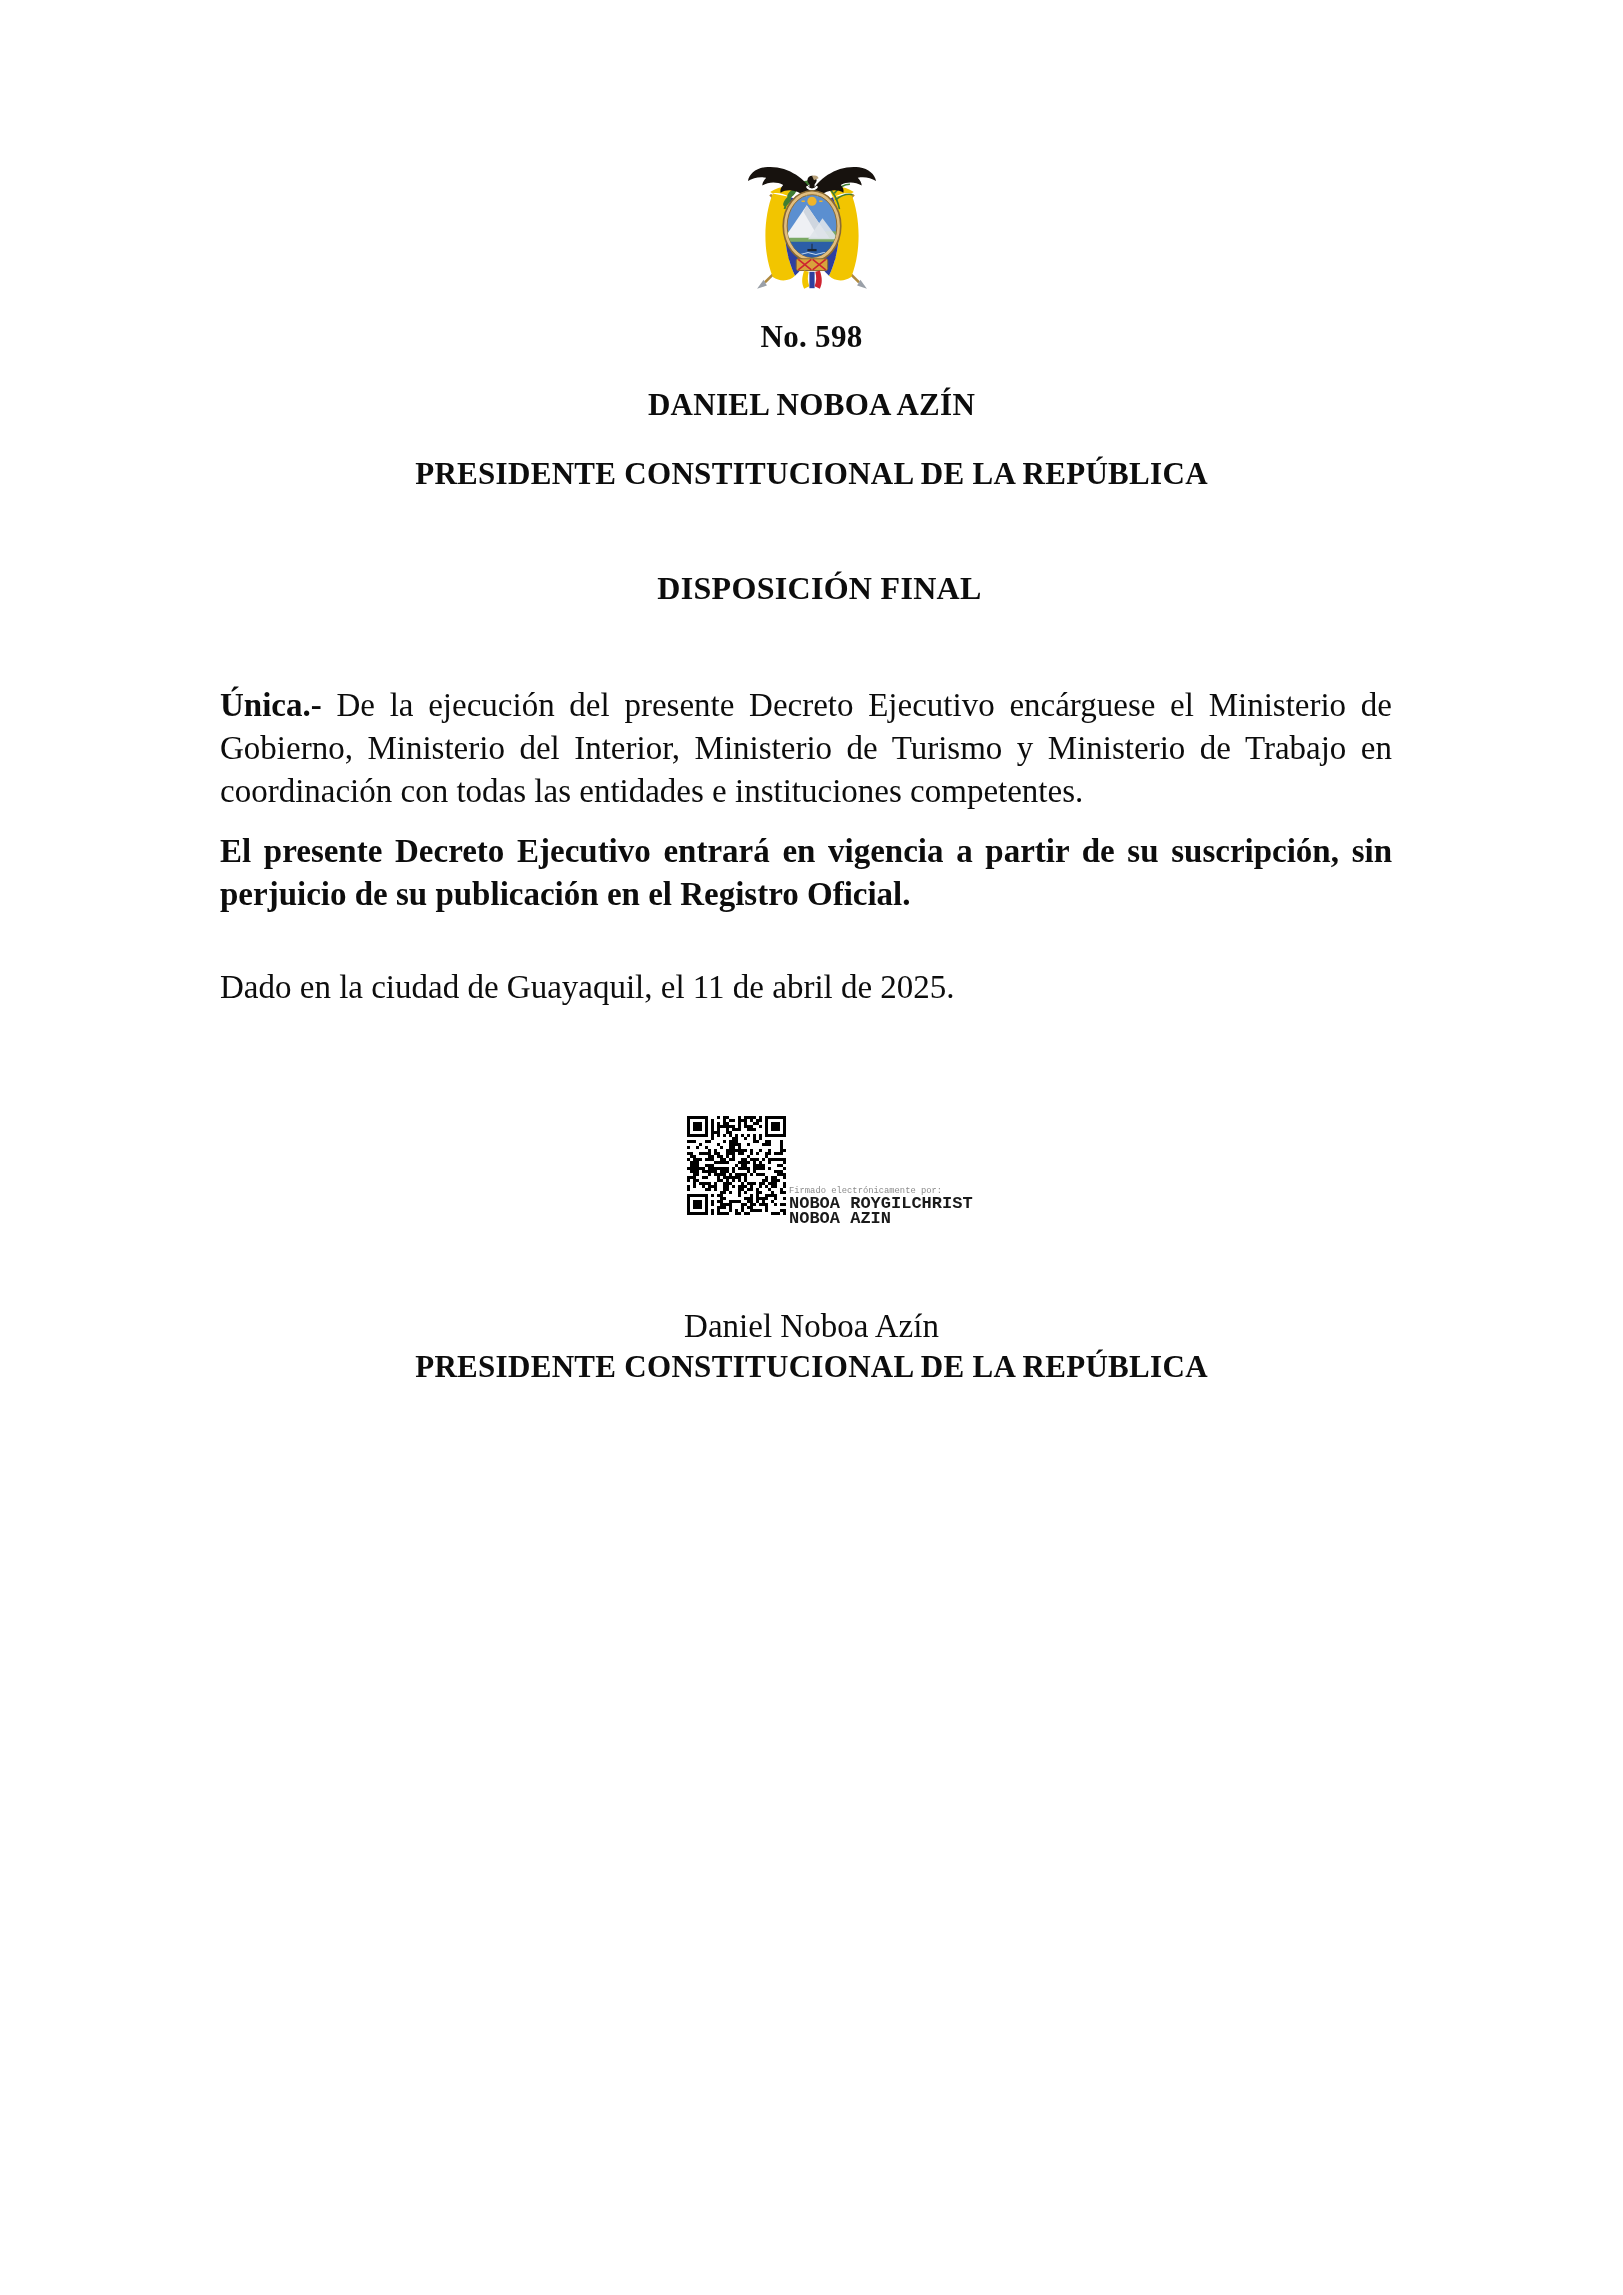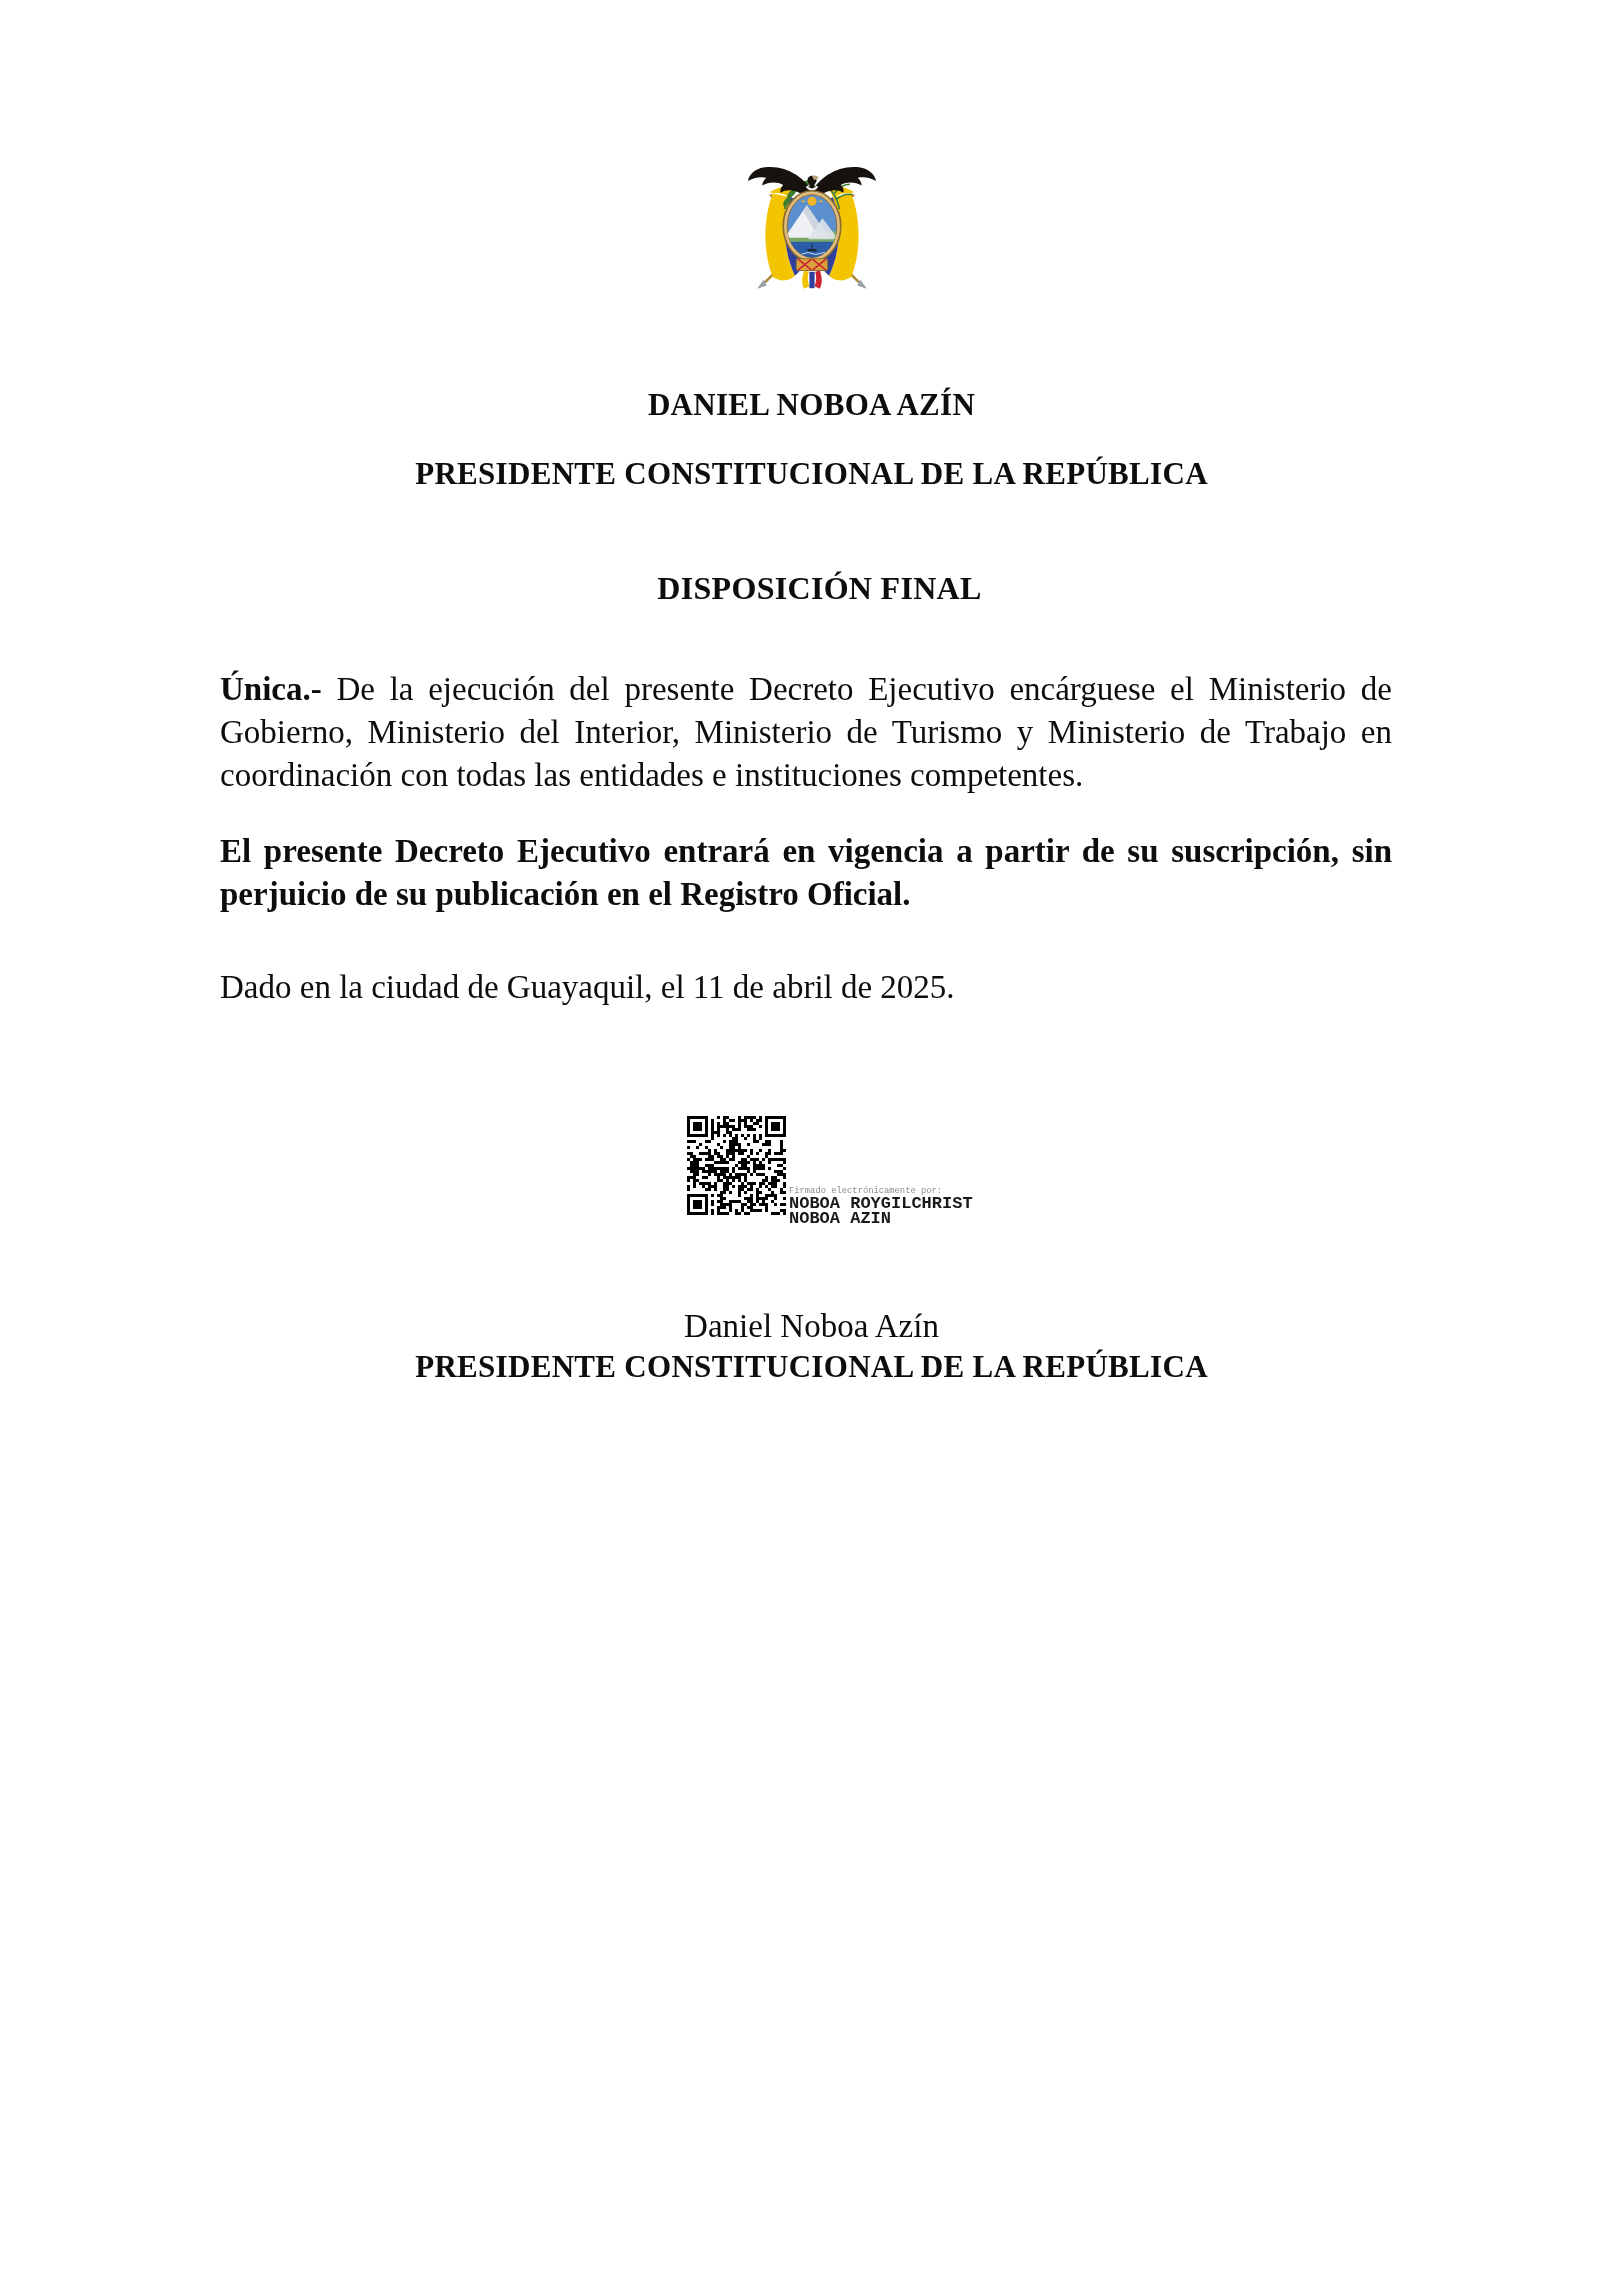--- a/index.html
+++ b/index.html
@@ -27,21 +27,21 @@
   .author-title { top: 456px; }
   .section-heading { top: 570px; font-size: 32px; margin-left: 8px; }
   .para {
     left: 220px;
     width: 1172px;
     font-size: 33px;
     line-height: 43px;
     margin: 0;
   }
   .justify { text-align: justify; }
-  .para-unica { top: 668px; }
+  .para-unica { top: 684px; }
   .para-vigencia { top: 830px; font-weight: bold; }
   .para-dado { top: 958px; margin-top: 8px; }
   .unica-label { font-weight: bold; }
   .qr { left: 687px; top: 1116px; width: 99px; height: 99px; }
   .qr svg { display: block; }
   .stamp-text {
     left: 789px; top: 1186px;
     font-family: "Liberation Mono", "DejaVu Sans Mono", monospace;
     white-space: nowrap;
   }
@@ -139,20 +139,21 @@
       <path d="M83,161 L103,177 M103,161 L83,177 M105,161 L125,177 M125,161 L105,177" stroke="var(--flag-red,#CE2330)" stroke-width="2.5"></path>
     </g>
 
     <g>
       <path fill="var(--flag-yellow,#F2C500)" d="M92,178 C88,190 88,198 92,206 L100,202 C97,194 97,188 99,180 Z"></path>
       <path fill="var(--flag-blue,#2E3F9F)" d="M100,180 L100,205 L108,205 L108,180 Z"></path>
       <path fill="var(--flag-red,#CE2330)" d="M116,178 C120,190 120,198 116,206 L108,202 C111,194 111,188 109,180 Z"></path>
     </g>
   </svg>
 
+  <div class="abs centered heading decree-number">No. 598</div>
   <div class="abs centered heading author-name">DANIEL NOBOA AZÍN</div>
   <div class="abs centered heading author-title">PRESIDENTE CONSTITUCIONAL DE LA REPÚBLICA</div>
   <div class="abs centered heading section-heading">DISPOSICIÓN FINAL</div>
 
   <p class="abs para justify para-unica"><span class="unica-label">Única.-</span><span> De la ejecución del presente Decreto Ejecutivo encárguese el Ministerio de Gobierno, Ministerio del Interior, Ministerio de Turismo y Ministerio de Trabajo en coordinación con todas las entidades e instituciones competentes.</span></p>
 
   <p class="abs para justify para-vigencia">El presente Decreto Ejecutivo entrará en vigencia a partir de su suscripción, sin perjuicio de su publicación en el Registro Oficial.</p>
 
   <p class="abs para para-dado">Dado en la ciudad de Guayaquil, el 11 de abril de 2025.</p>
 

